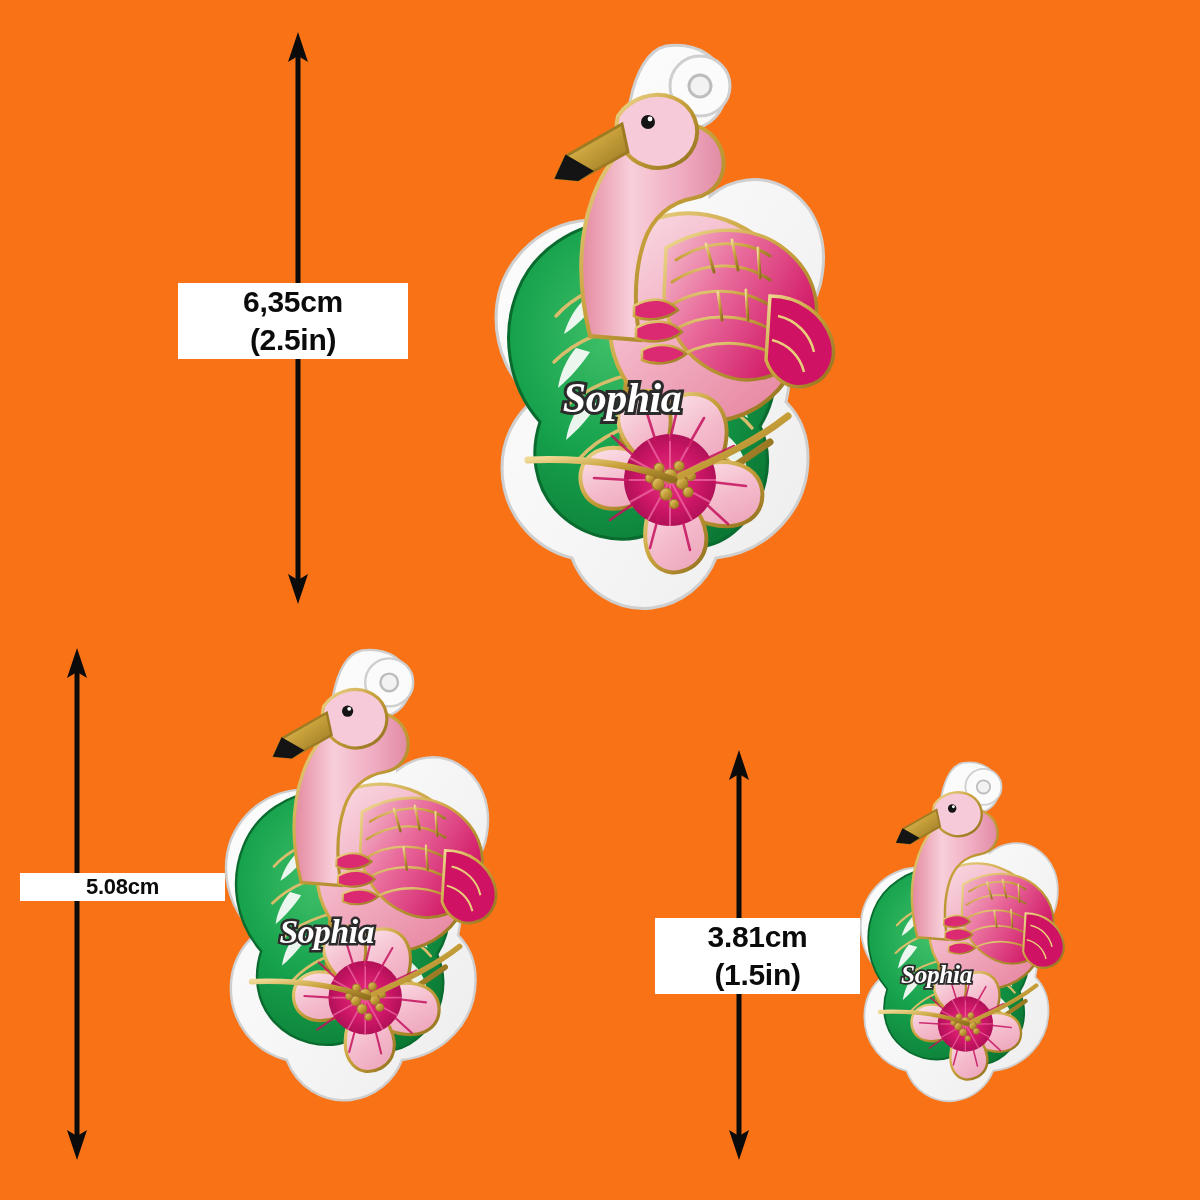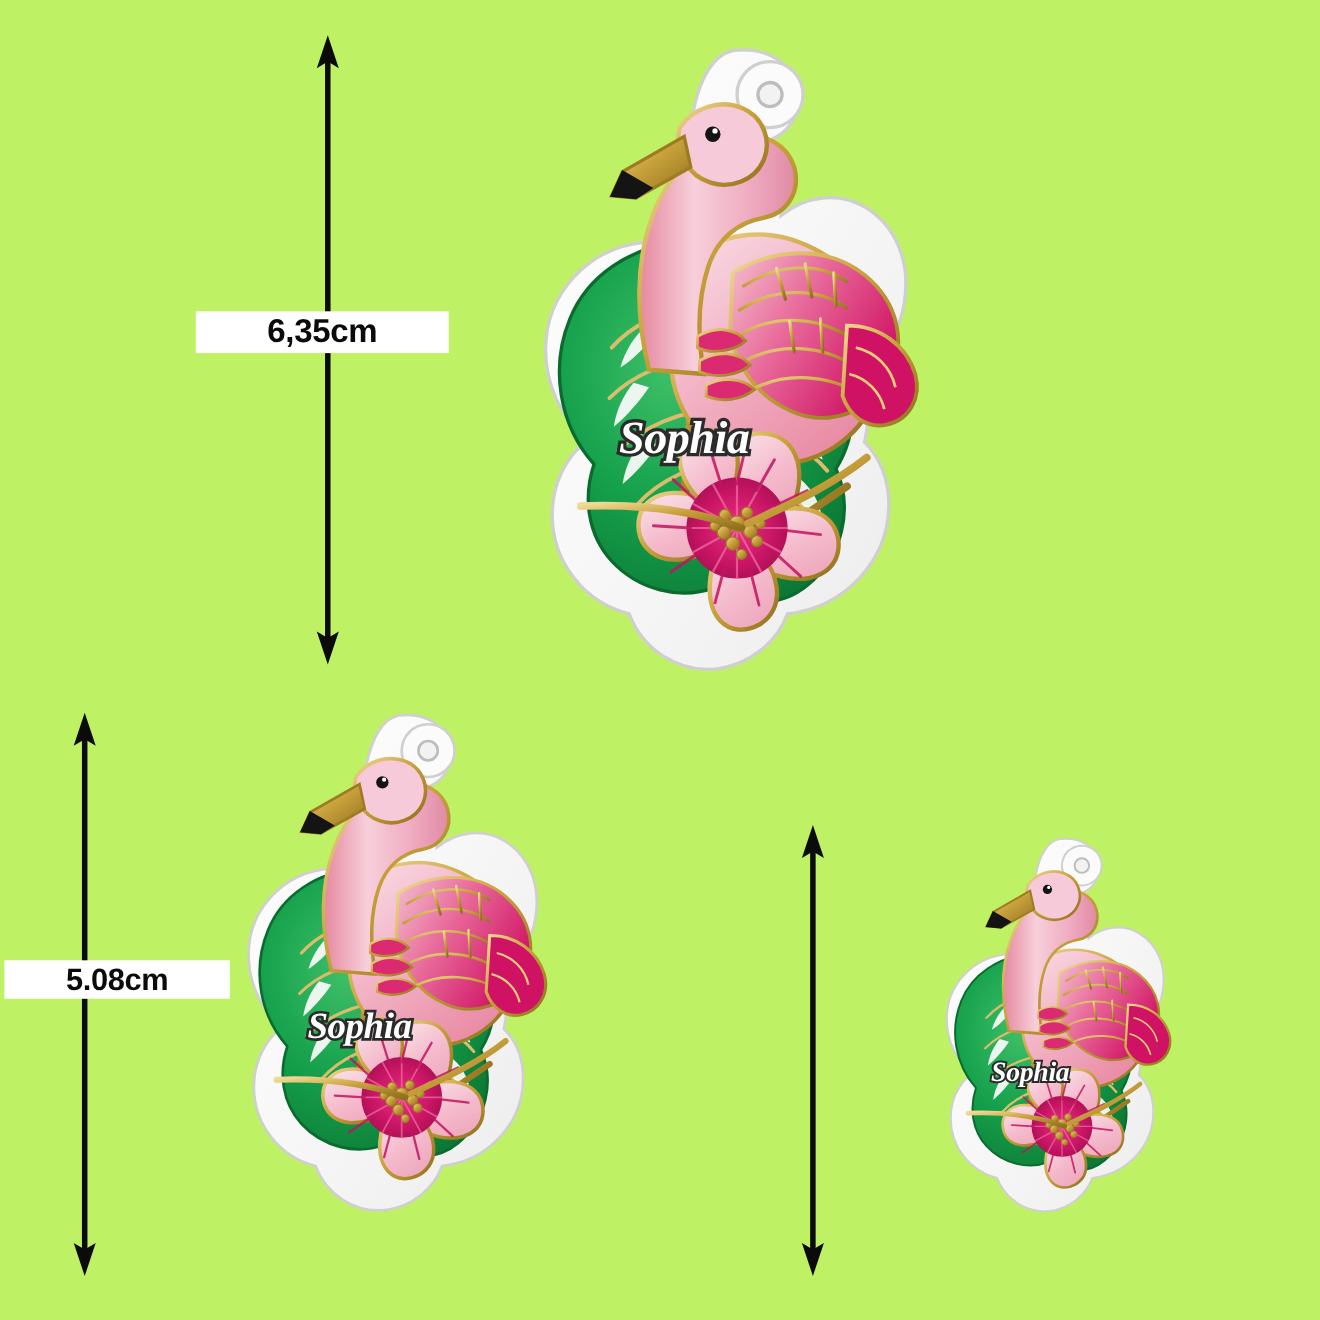--- a/index.html
+++ b/index.html
@@ -8,21 +8,21 @@
     padding: 0;
     background: #ffffff;
   }
   body {
     font-family: "Liberation Sans", sans-serif;
   }
   #stage {
     position: relative;
     width: 1200px;
     height: 1200px;
-    background: #bef264;
+    background: #f97316;
     overflow: hidden;
   }
 
   
   .dim-arrow {
     position: absolute;
   }
   .dim-arrow svg {
     display: block;
     overflow: visible;
@@ -37,21 +37,21 @@
     font-weight: 700;
     line-height: 1.26;
     background: #ffffff;
     white-space: nowrap;
     letter-spacing: -0.3px;
   }
   .dim-label .line1 { display: block; }
   .dim-label .line2 { display: block; }
 
   #label-large { left: 178px; top: 283px; width: 230px; font-size: 30px; }
-  #label-medium { left: 4px;  top: 873px; width: 205px; font-size: 28px; }
+  #label-medium { left: 20px;  top: 873px; width: 205px; font-size: 22px; }
   #label-small  { left: 655px; top: 918px; width: 205px; font-size: 30px; }
 
   
   .ornament {
     position: absolute;
   }
   .ornament svg {
     display: block;
     width: 100%;
     height: 100%;
@@ -79,20 +79,21 @@
   <div class="dim-arrow" id="arrow-large" style="left:283px; top:32px; width:30px; height:572px;">
     <svg viewBox="0 0 30 572" width="30" height="572">
       <line x1="15" y1="16" x2="15" y2="556" stroke="#0b0b0b" stroke-width="5"></line>
       <polygon points="15,0 25,30 15,24 5,30" fill="#0b0b0b"></polygon>
       <polygon points="15,572 25,542 15,548 5,542" fill="#0b0b0b"></polygon>
     </svg>
   </div>
 
   <div class="dim-label" id="label-large">
     <span class="line1">6,35cm</span>
+    <span class="line2">(2.5in)</span>
   </div>
 
   <div class="dim-arrow" id="arrow-medium" style="left:62px; top:648px; width:30px; height:512px;">
     <svg viewBox="0 0 30 512" width="30" height="512">
       <line x1="15" y1="16" x2="15" y2="496" stroke="#0b0b0b" stroke-width="5"></line>
       <polygon points="15,0 25,30 15,24 5,30" fill="#0b0b0b"></polygon>
       <polygon points="15,512 25,482 15,488 5,482" fill="#0b0b0b"></polygon>
     </svg>
   </div>
 
@@ -101,20 +102,24 @@
   </div>
 
   <div class="dim-arrow" id="arrow-small" style="left:724px; top:750px; width:30px; height:410px;">
     <svg viewBox="0 0 30 410" width="30" height="410">
       <line x1="15" y1="16" x2="15" y2="394" stroke="#0b0b0b" stroke-width="5"></line>
       <polygon points="15,0 25,30 15,24 5,30" fill="#0b0b0b"></polygon>
       <polygon points="15,410 25,380 15,386 5,380" fill="#0b0b0b"></polygon>
     </svg>
   </div>
 
+  <div class="dim-label" id="label-small">
+    <span class="line1">3.81cm</span>
+    <span class="line2">(1.5in)</span>
+  </div>
 
   <svg width="0" height="0" style="position:absolute;left:-9999px;top:-9999px" aria-hidden="true">
     <defs>
 
       <radialGradient id="gLeaf" cx="38%" cy="35%" r="78%">
         <stop offset="0%" stop-color="#3fc068"></stop>
         <stop offset="48%" stop-color="#16a14c"></stop>
         <stop offset="100%" stop-color="#0a7432"></stop>
       </radialGradient>
 

